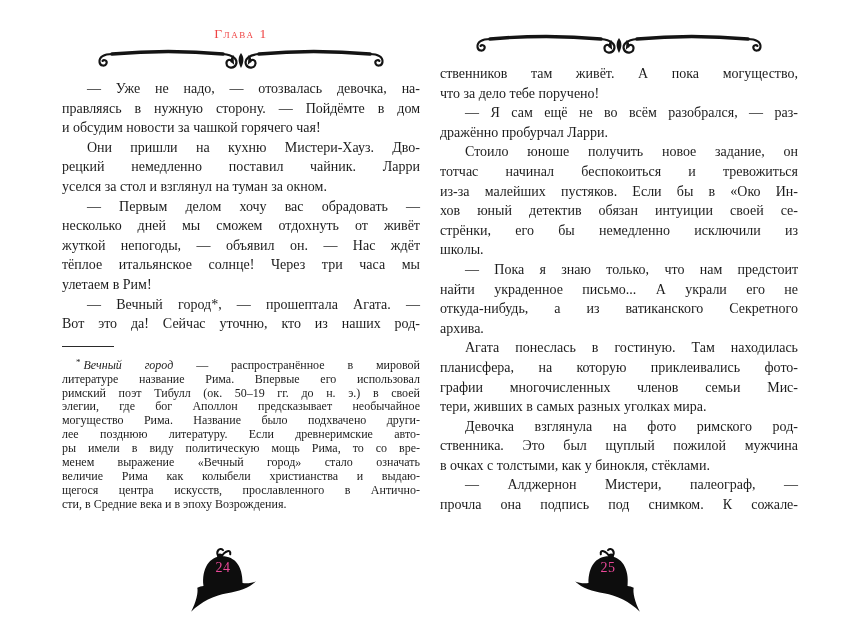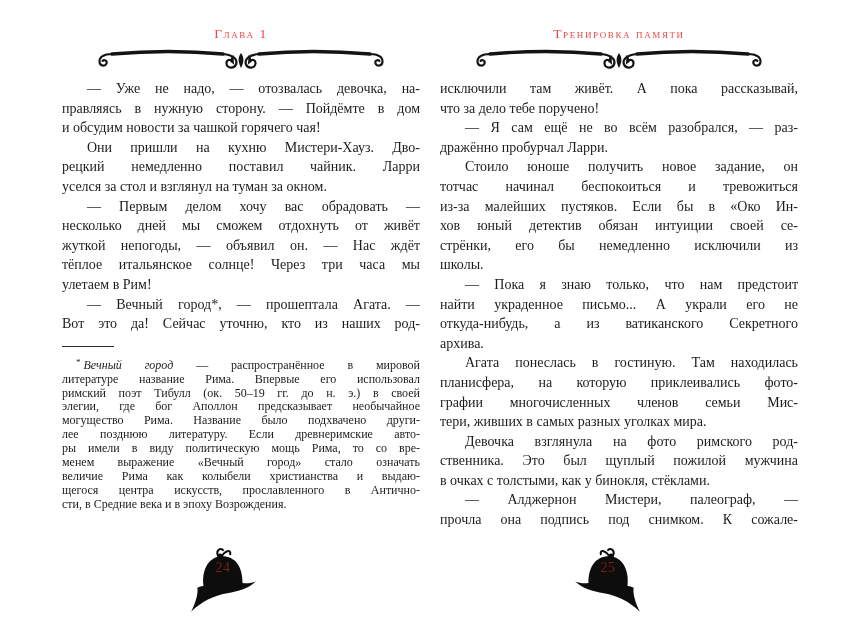--- a/index.html
+++ b/index.html
@@ -27,21 +27,21 @@
   .fline.fn-first { text-indent:14px; }
   .fn-star { font-size:9px; vertical-align:4px; margin-right:3px; }
   .fn-term { font-style:italic; }
   .badge { position:absolute; width:70px; height:74px; }
   .badge-24 { left:188px; top:546px; }
   .badge-25 { left:573px; top:546px; }
   .badge svg { position:absolute; left:0; top:0; width:70px; height:74px; }
   .badge.mirror svg { transform:scaleX(-1); }
   .badge .num {
     position:absolute; left:0; top:15px; width:70px; text-align:center;
-    color:#7f1d1d; font-size:14px; line-height:14px; letter-spacing:0.5px;
+    color:#ec4899; font-size:14px; line-height:14px; letter-spacing:0.5px;
   }
 </style>
 </head>
 <body>
 
 <div class="stage">
 
   <div class="page page-left">
     <div class="running-head">Глава 1</div>
     <svg class="flourish" width="290" height="30" viewBox="0 0 290 30">
@@ -86,38 +86,37 @@
           <div class="fline">ры имели в виду политическую мощь Рима, то со вре-</div>
           <div class="fline">менем выражение «Вечный город» стало означать</div>
           <div class="fline">величие Рима как колыбели христианства и выдаю-</div>
           <div class="fline">щегося центра искусств, прославленного в Антично-</div>
           <div class="fline end">сти, в Средние века и в эпоху Возрождения.</div>
         </div>
     </div>
   </div>
 
   <div class="page page-right">
-    <div class="running-head">Тренировка памяти</div>
     <svg class="flourish" width="290" height="30" viewBox="0 0 290 30">
       <g fill="none" stroke="#141414" stroke-linecap="round">
         <path d="M16,10 C55,6.5 90,6.5 127,10" stroke-width="3.4"></path>
         <path d="M16,10 C8,10 3,13 3.5,18 C4,22 9,23 10.5,19.5 C11.5,16.7 8,15 6.5,17" stroke-width="2.1"></path>
         <path d="M127,10 C137,11 142,15 140,20.5 C138,25 131,24.5 130.5,19.5 C130.2,15.8 134.5,14.5 135.5,17.5" stroke-width="2.2"></path>
         <path d="M163,10 C200,6.5 235,6.5 274,10" stroke-width="3.4"></path>
         <path d="M163,10 C153,11 148,15 150,20.5 C152,25 159,24.5 159.5,19.5 C159.8,15.8 155.5,14.5 154.5,17.5" stroke-width="2.2"></path>
         <path d="M274,10 C282,10 287,13 286.5,18 C286,22 281,23 279.5,19.5 C278.5,16.7 282,15 283.5,17" stroke-width="2.1"></path>
       </g>
       <g fill="#141414">
         <path d="M145,9 C141.8,13.5 141.8,17.5 145,24 C148.2,17.5 148.2,13.5 145,9 Z"></path>
         <path d="M137.5,11 C133.6,13.5 134.2,18.2 138.2,20.8 C137.6,17 137.8,13.8 137.5,11 Z"></path>
         <path d="M152.5,11 C156.4,13.5 155.8,18.2 151.8,20.8 C152.4,17 152.2,13.8 152.5,11 Z"></path>
       </g>
     </svg>
     <div class="bodytext">
-        <div class="line">исключили там живёт. А пока рассказывай,</div>
+        <div class="line">ственников там живёт. А пока могущество,</div>
         <div class="line end">что за дело тебе поручено!</div>
         <div class="line first">— Я сам ещё не во всём разобрался, — раз-</div>
         <div class="line end">дражённо пробурчал Ларри.</div>
         <div class="line first">Стоило юноше получить новое задание, он</div>
         <div class="line">тотчас начинал беспокоиться и тревожиться</div>
         <div class="line">из-за малейших пустяков. Если бы в «Око Ин-</div>
         <div class="line">хов юный детектив обязан интуиции своей се-</div>
         <div class="line">стрёнки, его бы немедленно исключили из</div>
         <div class="line end">школы.</div>
         <div class="line first">— Пока я знаю только, что нам предстоит</div>

